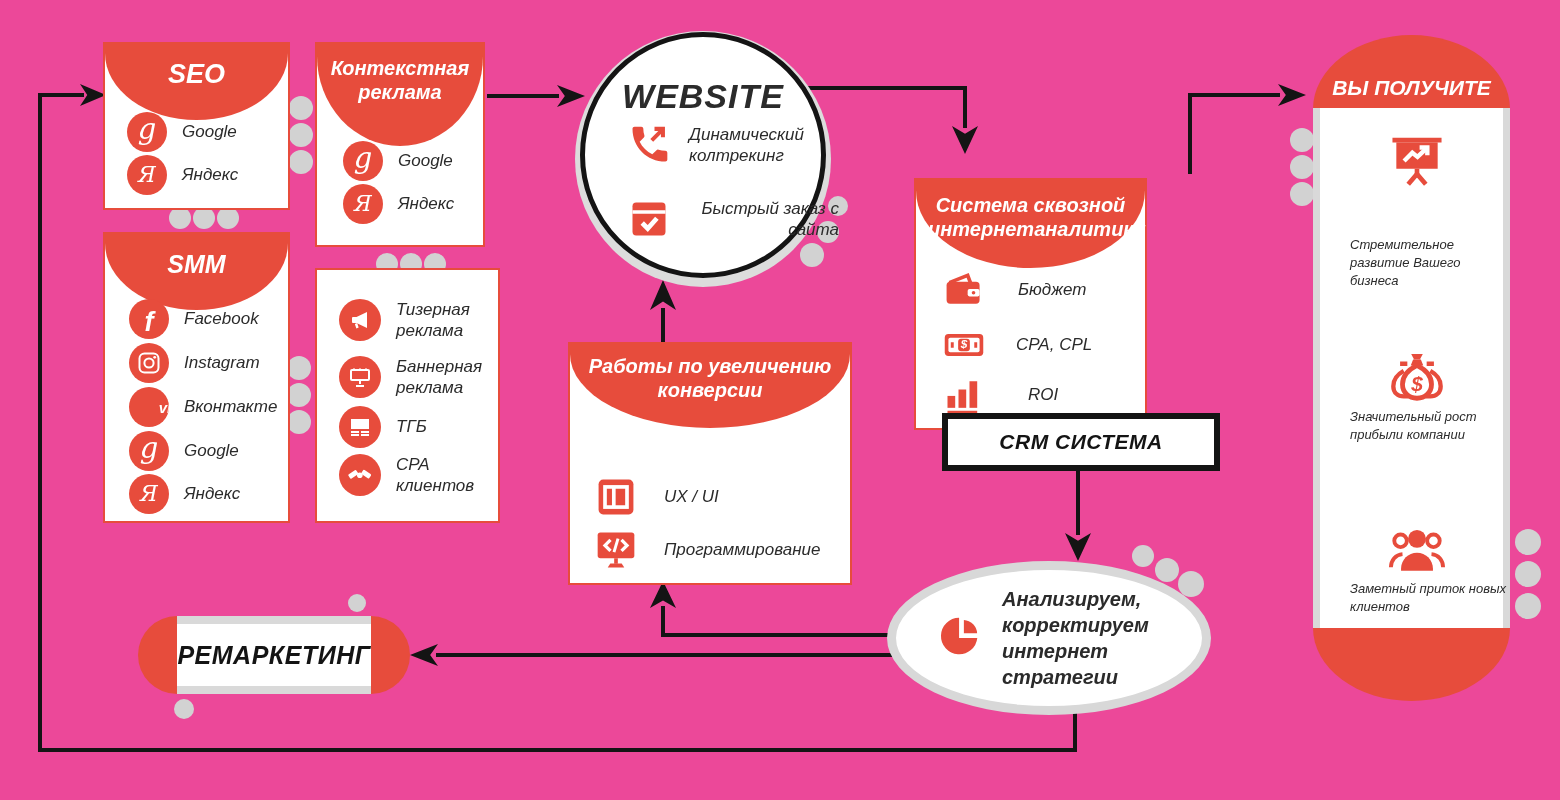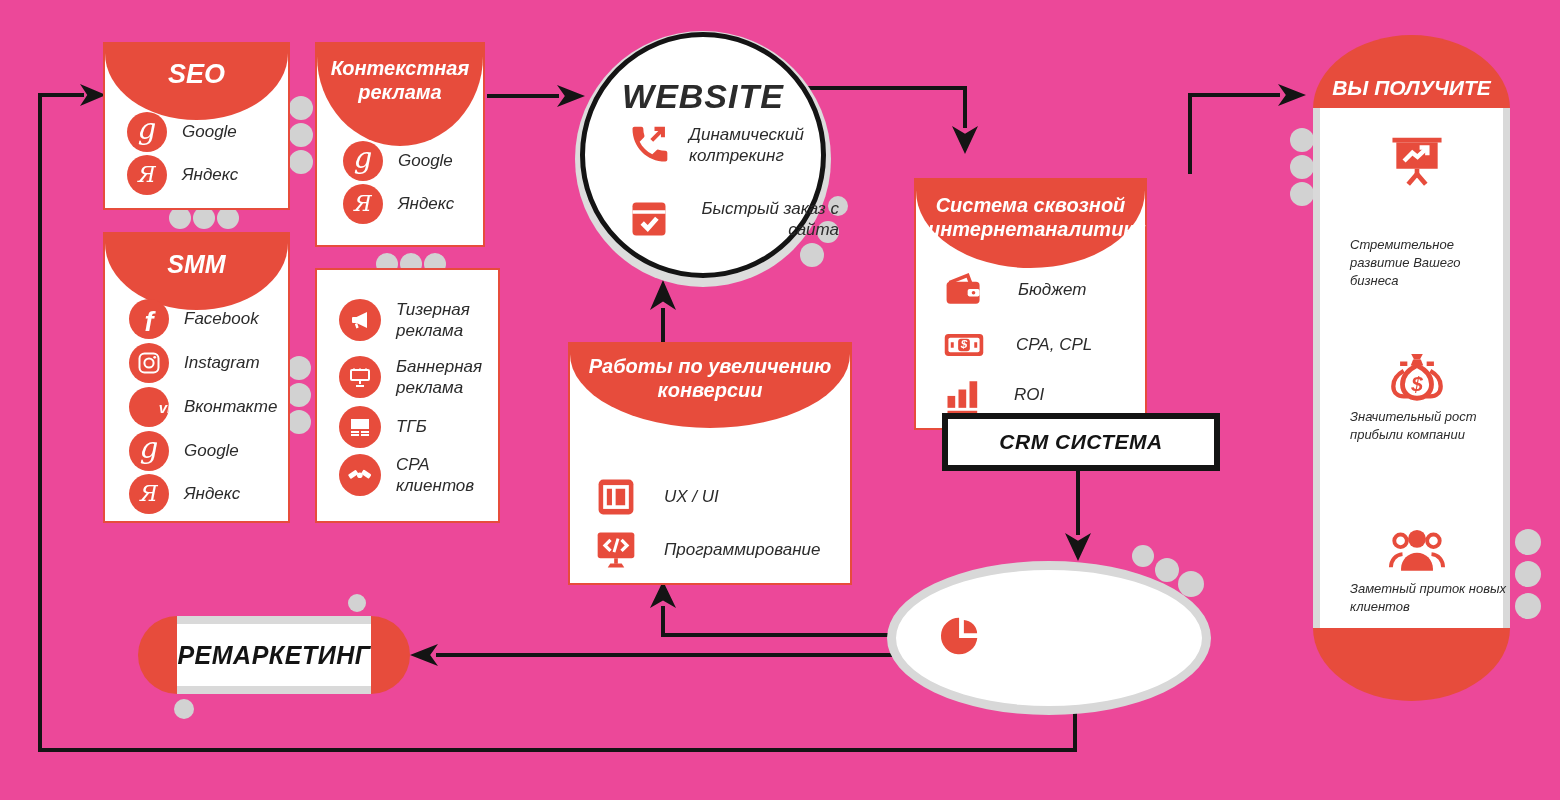--- a/index.html
+++ b/index.html
@@ -305,21 +305,21 @@
         <svg width="44" height="44" viewBox="0 0 24 24">
           <rect x="1.5" y="6" width="21" height="12" rx="2" fill="#e74c3c"></rect>
           <rect x="3.5" y="8" width="17" height="8" rx="1" fill="#fff"></rect>
           <rect x="8.8" y="8.6" width="6.4" height="6.8" rx="1.6" fill="#e74c3c"></rect>
           <text x="12" y="13.8" text-anchor="middle" font-size="6.4" font-weight="bold" fill="#fff" font-family="Liberation Sans, sans-serif">$</text>
           <path d="M5.6 10.5v3M18.4 10.5v3" stroke="#e74c3c" stroke-width="1.6"></path>
         </svg>
       </span>
       <span class="lbl">CPA, CPL</span>
     </div>
-    <div class="row" style="left:26px;top:193px;gap:28px;">
+    <div class="row" style="left:26px;top:193px;gap:42px;">
       <span class="icon44">
         <svg width="44" height="44" viewBox="0 0 24 24">
           <g fill="#e74c3c">
             <rect x="3" y="12.5" width="4.2" height="6.5"></rect>
             <rect x="9" y="9" width="4.2" height="10"></rect>
             <rect x="15" y="4.5" width="4.2" height="14.5"></rect>
             <rect x="3" y="20.6" width="16.2" height="1.9"></rect>
           </g>
         </svg>
       </span>
@@ -331,20 +331,21 @@
     <span>CRM СИСТЕМА</span>
   </div>
 
   <div class="ellipse">
     <span style="flex:0 0 auto;">
       <svg width="46" height="46" viewBox="0 0 24 24">
         <path d="M11 13V2.5A9.5 9.5 0 1 0 20.5 13H11z" fill="#e74c3c"></path>
         <path d="M13.5 10.5V3.6a7.4 7.4 0 0 1 6.9 6.9h-6.9z" fill="#e74c3c"></path>
       </svg>
     </span>
+    <span class="txt">Анализируем, корректируем интернет стратегии</span>
   </div>
 
   <div class="capsule">
     <div class="cap-circ" style="left:0;"></div>
     <div class="cap-circ" style="right:0;"></div>
     <div class="cap-band"></div>
     <div class="cap-text">РЕМАРКЕТИНГ</div>
   </div>
 
   <div class="dome-up" style="left:1313px;top:35px;width:197px;height:74px;font-size:21px;padding-bottom:9px;">

